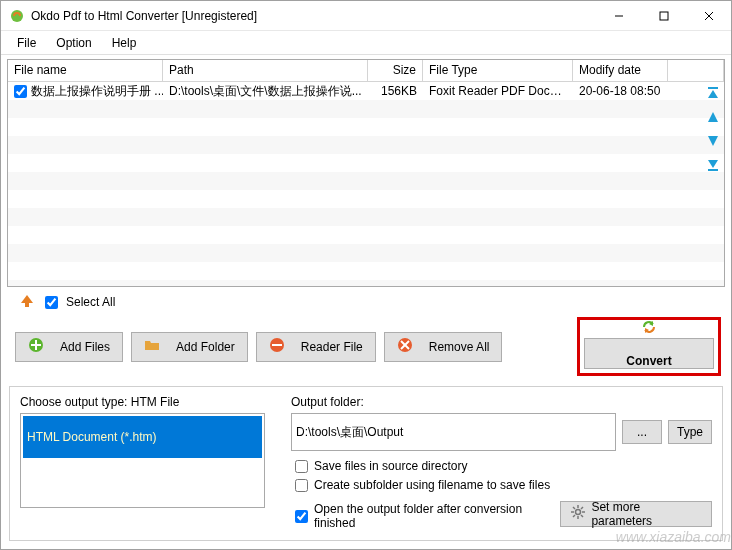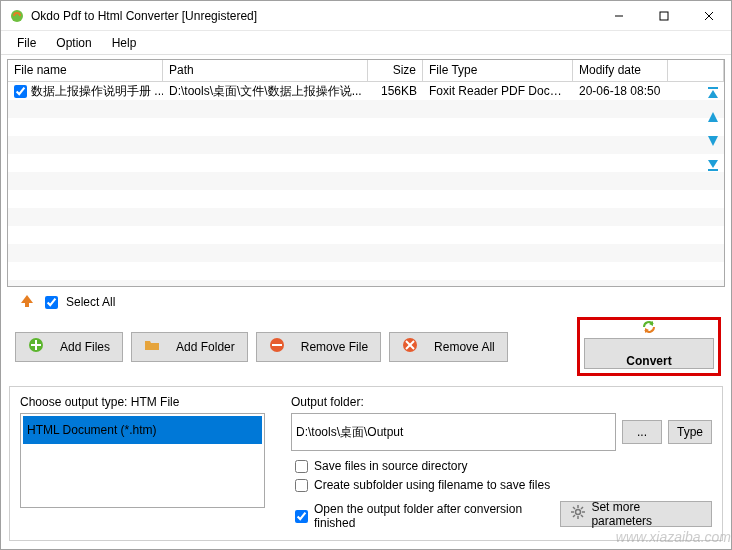--- a/index.html
+++ b/index.html
@@ -50,21 +50,21 @@
 .btn.convert { min-width: 130px; height: 31px; font-weight: bold; flex-direction: column; }
 .convertbox { border: 3px solid #d80000; padding: 4px; margin-left: auto; }
 .spacer { flex: 1; }
 
 
 .bottompanel { margin: 4px 8px 8px 8px; border: 1px solid #cfcfcf; padding: 8px 10px 10px 10px; display: flex; gap: 26px; position: relative; }
 .leftcol { width: 245px; }
 .rightcol { flex: 1; }
 .lbl { margin-bottom: 4px; color: #000; }
 .selectbox { border: 1px solid #a9a9a9; height: 95px; padding: 2px; background: #fff; }
-.selectbox .opt { padding: 7px 4px; background: #0078d7; color: #000000; }
+.selectbox .opt { padding: 14px 4px; background: #0078d7; color: #fef9c3; }
 .outrow { display: flex; align-items: center; gap: 6px; margin-bottom: 8px; }
 .outinput { flex: 1; height: 22px; border: 1px solid #a9a9a9; padding: 18px 4px; background: #fff; }
 .smbtn { height: 24px; min-width: 40px; border: 1px solid #adadad; background: #e1e1e1; display: inline-flex; align-items: center; justify-content: center; cursor: pointer; padding: 0 8px; }
 .dotbtn { width: 30px; }
 .chkrow { display: flex; align-items: center; gap: 6px; margin: 5px 0 5px 4px; }
 .morerow { display: flex; align-items: center; }
 .morebtn { margin-left: auto; height: 26px; border: 1px solid #adadad; background: #e1e1e1; display: inline-flex; align-items: center; gap: 6px; padding: 0 10px; cursor: pointer; }
 
 .watermark { position: absolute; right: 0; bottom: 4px; color: #999; font-size: 14px; opacity: 0.5; font-style: italic; pointer-events: none; }
 
@@ -187,21 +187,21 @@
     <span><svg width="16" height="16">
           <path d="M1 4h5l1 2h8v7H1z" fill="#e6a43c"></path>
         </svg></span>
     <span>Add Folder</span>
   </div>
   <div class="btn">
     <span><svg width="16" height="16">
           <circle cx="8" cy="8" r="7" fill="#e65c2e"></circle>
           <rect x="3" y="7" width="10" height="2" fill="#fff"></rect>
         </svg></span>
-    <span>Remove File</span>
+    <span>Reader File</span>
   </div>
   <div class="btn">
     <span><svg width="16" height="16">
           <circle cx="8" cy="8" r="7" fill="#e65c2e"></circle>
           <line x1="4" y1="4" x2="12" y2="12" stroke="#fff" stroke-width="2"></line>
           <line x1="12" y1="4" x2="4" y2="12" stroke="#fff" stroke-width="2"></line>
         </svg></span>
     <span>Remove All</span>
   </div>
   <div class="spacer"></div>

